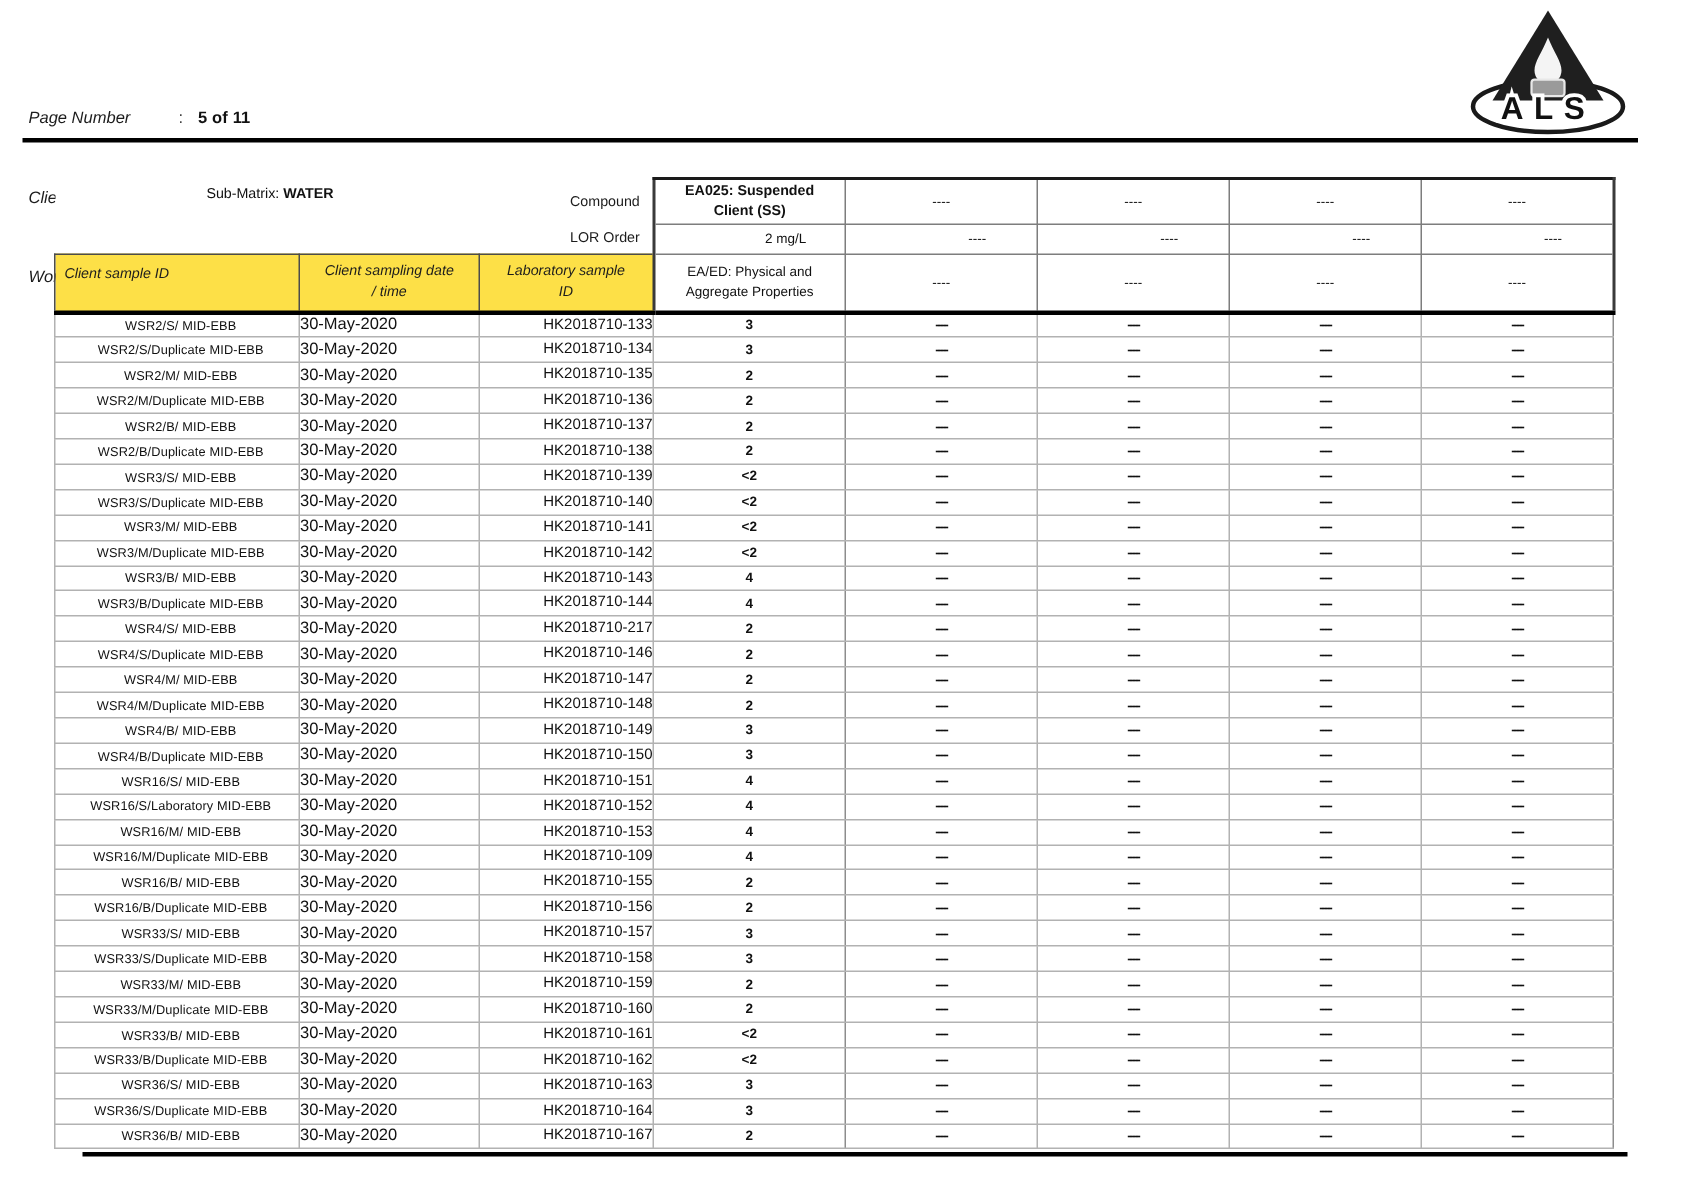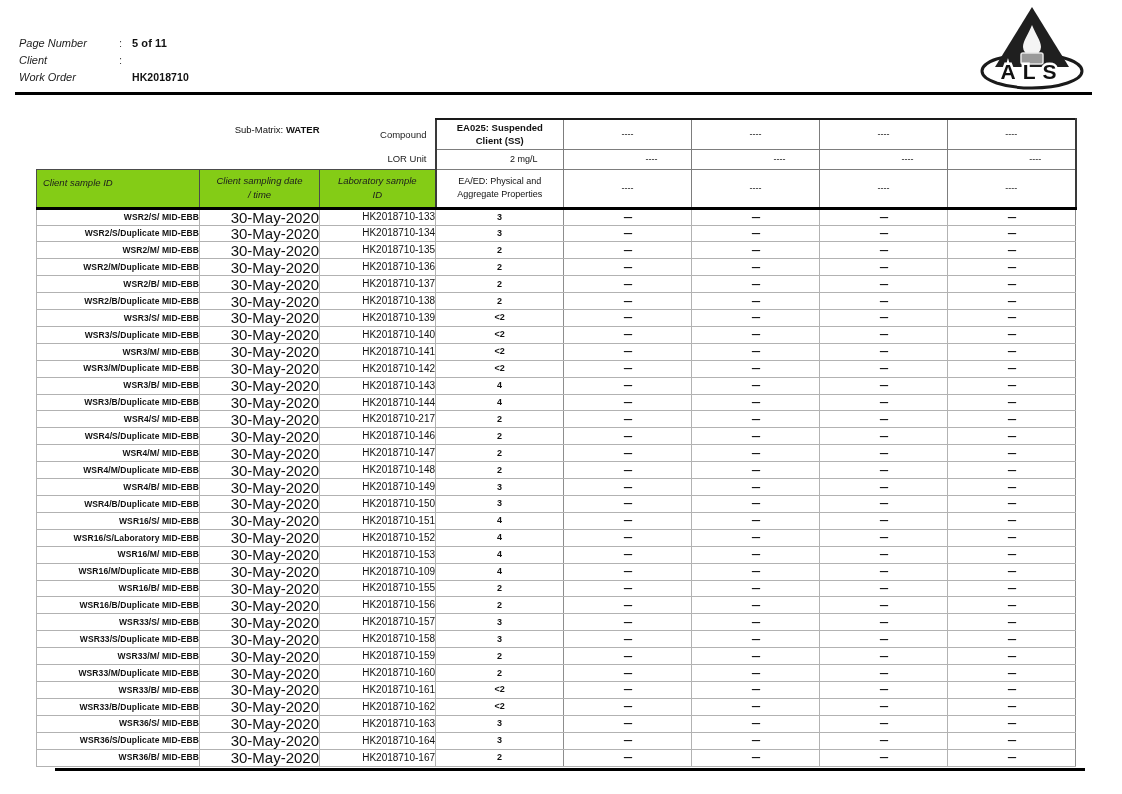--- a/index.html
+++ b/index.html
@@ -3,65 +3,65 @@
 <meta charset="utf-8">
 <style>
   html,body { margin:0; padding:0; background:#e8e8e8; }
   .page {
     position:relative; width:1122px; height:794px; background:#ffffff;
     font-family:"Liberation Sans", sans-serif; color:#111; overflow:hidden;
   }
 
   
   .hdr { position:absolute; left:19px; top:35px; }
-  .hdr-row { display:flex; line-height:17px; align-items:flex-start; }
+  .hdr-row { display:flex; line-height:17px; align-items:flex-start;margin-top:36px; }
   .hdr-label { width:100px; font-style:italic; font-size:11px; color:#1c1c1c; }
   .hdr-sep { width:13px; font-size:11px; color:#444; }
   .hdr-value { font-weight:bold; font-size:11px; letter-spacing:0.1px; }
   .hdr-row.client .hdr-value { font-size:9px; }
   .hdr-row.workorder .hdr-value { font-size:10.5px; }
 
   .hdr-rule { position:absolute; left:15px; top:92px; width:1077px; height:3px; background:#000; }
   .page-rule-bottom { position:absolute; left:55px; top:768px; width:1030px; height:3px; background:#000; }
 
   .logo { position:absolute; left:972px; top:5px; width:120px; height:90px; }
 
   
   .tbl-wrap { position:absolute; left:36px; top:118px; }
   table { border-collapse:collapse; table-layout:fixed; width:1039px; }
   th, td { padding:0; font-weight:normal; }
 
   
   .nb { border:none; background:#fff; }
-  .submatrix { vertical-align:top; text-align:right; padding:5px 0 0 4px; font-size:9.5px; }
+  .submatrix { vertical-align:top; text-align:center; padding:5px 0 0 4px; font-size:9.5px; }
   .submatrix b { font-weight:bold; }
   .lbl-right { font-size:9.5px; text-align:right; padding-right:8px; vertical-align:middle; color:#1c1c1c; }
 
   .g { border:1px solid #7d7d7d; text-align:center; vertical-align:middle; white-space:pre-line; background:#fff; }
   .g-top { border-top:2px solid #1a1a1a; }
   .gl { border-left:2px solid #3a3a3a; }
   .gr { border-right:2px solid #3a3a3a; }
   .comp { font-weight:bold; font-size:9.5px; line-height:13px; }
   .comp.ph { font-weight:normal; font-size:9px; letter-spacing:0; }
   .lor { font-size:9px;padding-left:48px; }
   .meth { font-size:9px; line-height:13px; }
 
-  .box { border:1px solid #4c4c4c; font-style:italic; font-size:9.5px; vertical-align:middle; text-align:center; white-space:pre-line; line-height:14px; color:#1c1c1c; background:#84cc16; }
+  .box { border:1px solid #4c4c4c; font-style:italic; font-size:9.5px; vertical-align:middle; text-align:center; white-space:pre-line; line-height:14px; color:#1c1c1c; background:#fde047; }
   .id-h { text-align:left; vertical-align:top; padding:6px 0 0 6px; }
   .hb { border-bottom:3px solid #000; }
 
   tr.r1 { height:30px; }
   tr.r2 { height:20px; }
   tr.r3 { height:39px; }
 
   
   tbody tr { height:16.91px; }
   tbody td { border:1px solid #b2b2b2; vertical-align:middle; line-height:1; background:#fff; }
-  .b-id   { font-weight:bold; font-size:8.5px; text-align:right; padding-left:5px; letter-spacing:0.1px; }
-  .b-date { font-size:15px; text-align:right; }
+  .b-id   { font-weight:normal; font-size:8.5px; text-align:center; padding-left:5px; letter-spacing:0.1px; }
+  .b-date { font-size:11px; text-align:left; }
   .b-lab  { font-size:10px; text-align:right; }
   .b-val  { font-weight:bold; font-size:9px; text-align:center; border-left:1px solid #8d8d8d; border-right:1px solid #8d8d8d; }
   .b-dash { font-weight:bold; font-size:9px; text-align:center; letter-spacing:-1px; }
   tbody td:last-child { border-right:1px solid #8d8d8d; }
 </style>
 </head>
 <body>
 
 <div class="page">
 
@@ -112,21 +112,21 @@
           </td>
           <td class="nb lbl-right">Compound</td>
           <th class="g g-top gl comp">EA025: Suspended
 Client (SS)</th>
           <th class="g g-top comp ph">----</th>
           <th class="g g-top comp ph">----</th>
           <th class="g g-top comp ph">----</th>
           <th class="g g-top gr comp ph">----</th>
         </tr>
         <tr class="r2">
-          <td class="nb lbl-right">LOR Unit</td>
+          <td class="nb lbl-right">LOR Order</td>
           <th class="g gl lor">2 mg/L</th>
           <th class="g lor">----</th>
           <th class="g lor">----</th>
           <th class="g lor">----</th>
           <th class="g gr lor">----</th>
         </tr>
         <tr class="r3">
           <th class="box id-h hb">Client sample ID</th>
           <th class="box hb">Client sampling date
 / time</th>

